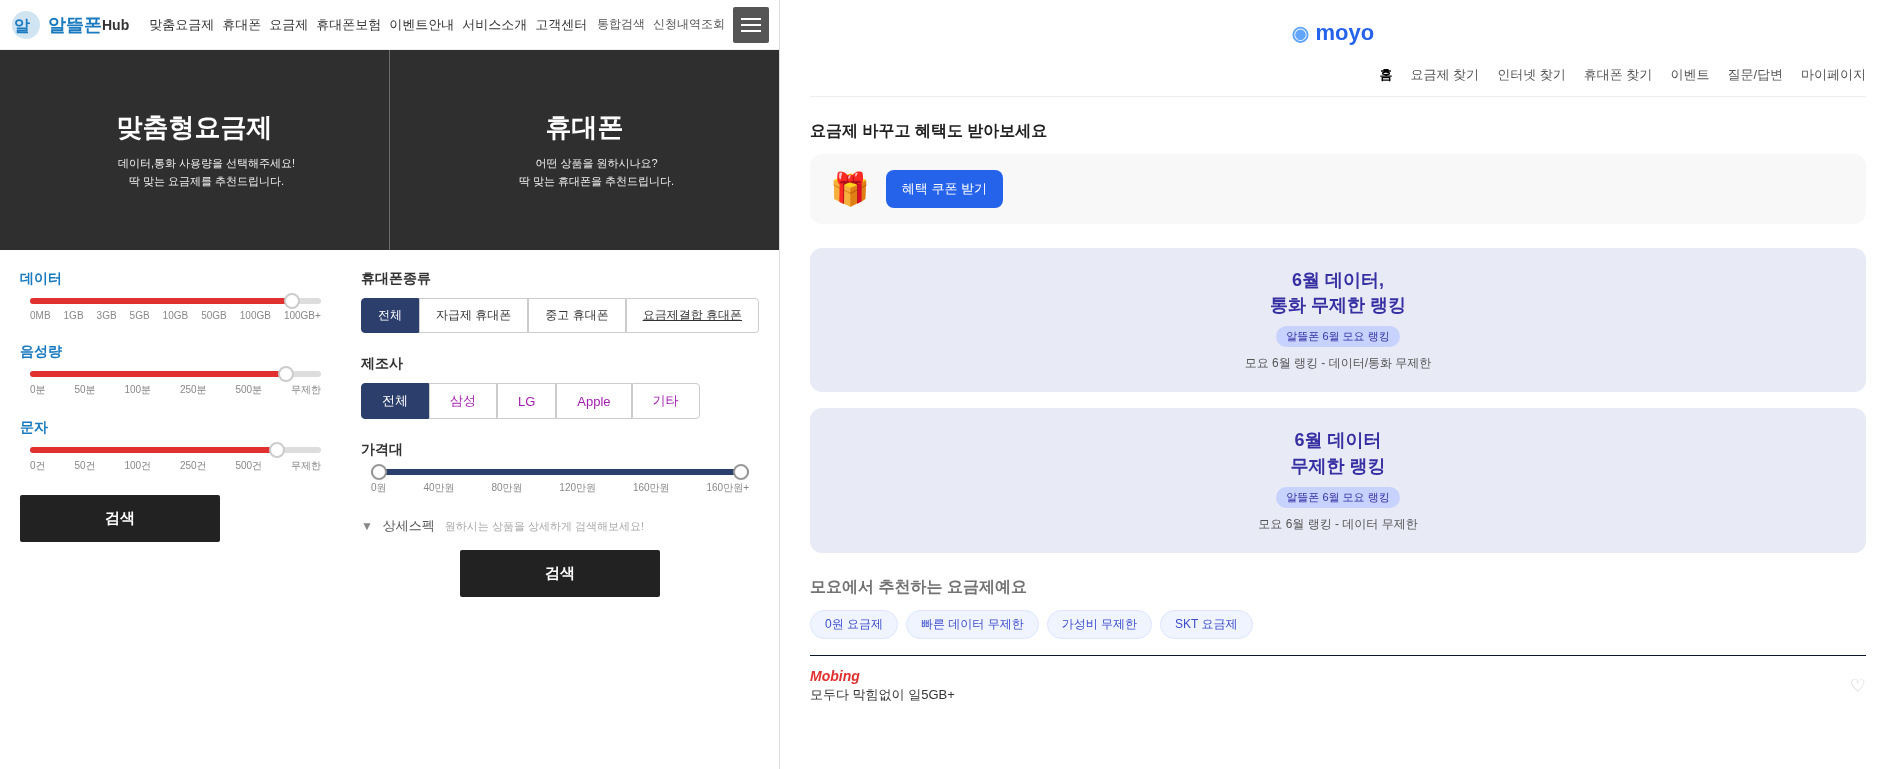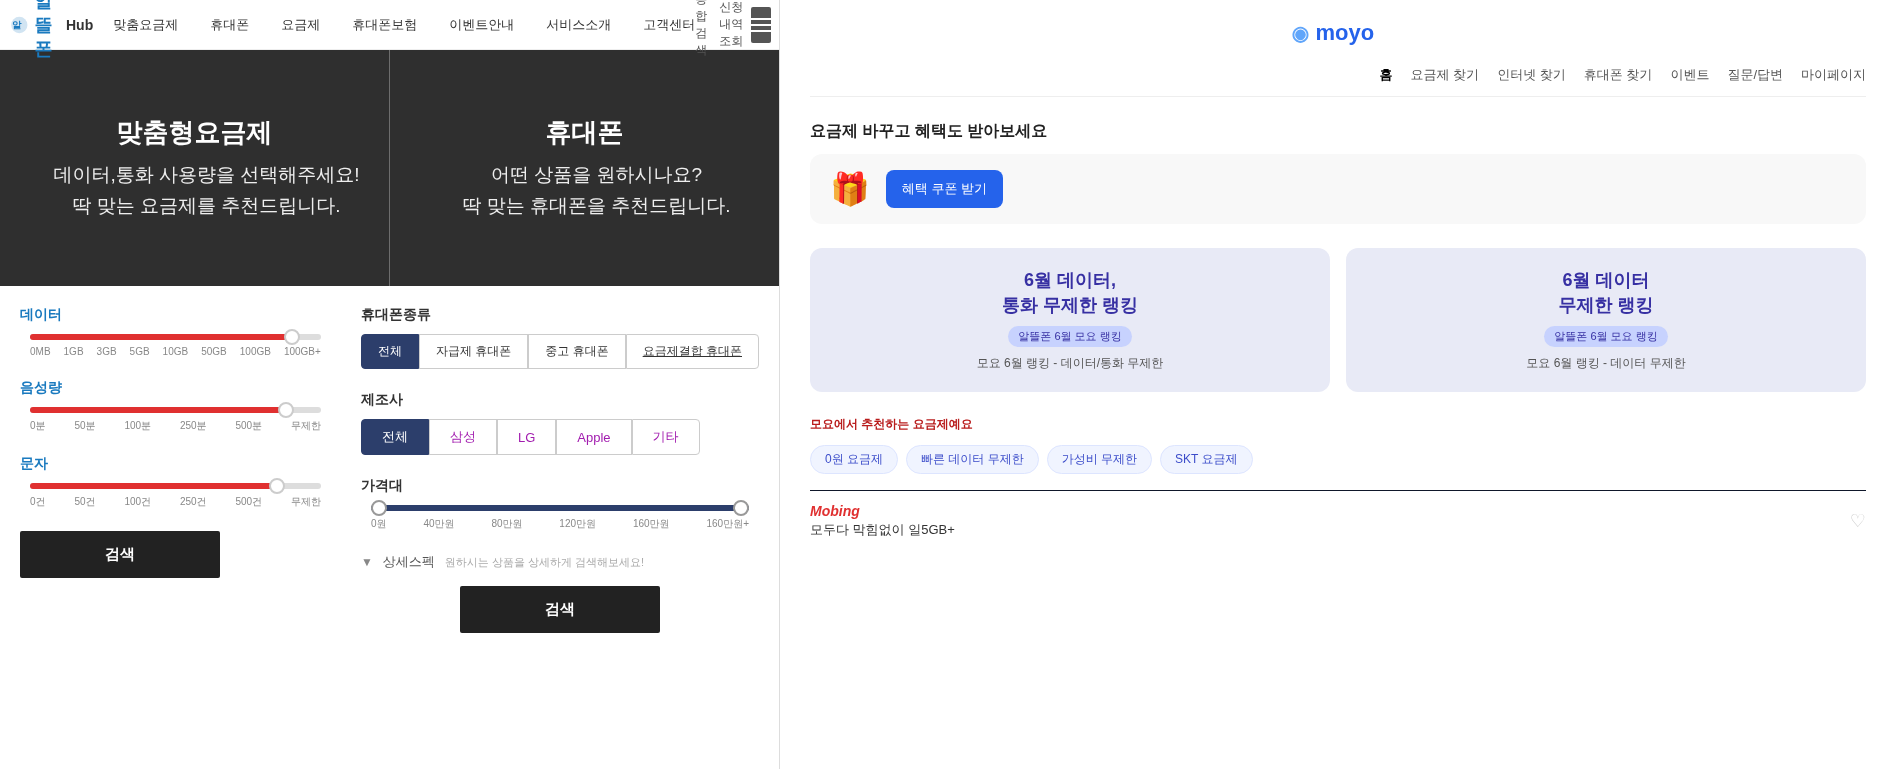--- a/index.html
+++ b/index.html
@@ -6,33 +6,33 @@
     body { font-family: 'Malgun Gothic', '맑은 고딕', sans-serif; font-size: 13px; display: flex; width: 1896px; min-height: 769px; background: #fff; }
 
     
     .left-panel { width: 780px; flex-shrink: 0; border-right: 1px solid #ddd; }
 
     
     .nav { display: flex; align-items: center; height: 50px; background: #fff; border-bottom: 1px solid #eee; padding: 0 10px; }
     .logo { display: flex; align-items: center; margin-right: 20px; font-size: 18px; font-weight: bold; color: #1a7abf; }
     .logo-hub { color: #333; font-size: 14px; }
     .logo-icon { width: 32px; height: 32px; margin-right: 6px; }
-    .nav-menu { display: flex; gap: 32px; font-size: 13px; color: #333; }
+    .nav-menu { display: flex; gap: 8px; font-size: 13px; color: #333; }
     .nav-menu span { cursor: pointer; white-space: nowrap; }
     .nav-right { margin-left: auto; display: flex; align-items: center; gap: 8px; font-size: 12px; }
     .nav-right span { color: #555; cursor: pointer; }
     .hamburger { width: 36px; height: 36px; background: #555; display: flex; flex-direction: column; justify-content: center; align-items: center; gap: 4px; cursor: pointer; border-radius: 2px; }
     .hamburger span { width: 20px; height: 2px; background: #fff; }
 
     
-    .hero { height: 236px; background: linear-gradient(rgba(0,0,0,0.45), rgba(0,0,0,0.45)), #555; display: flex; }
+    .hero { height: 200px; background: linear-gradient(rgba(0,0,0,0.45), rgba(0,0,0,0.45)), #555; display: flex; }
     .hero-section { flex: 1; display: flex; flex-direction: column; justify-content: center; align-items: center; color: #fff; text-align: center; padding: 20px; }
     .hero-section:first-child { border-right: 1px solid rgba(255,255,255,0.3); }
     .hero-title { font-size: 26px; font-weight: bold; margin-bottom: 10px; }
-    .hero-sub { font-size: 19px; line-height: 1.6; color: #eee; margin-left: 24px; }
+    .hero-sub { font-size: 11px; line-height: 1.6; color: #eee; margin-left: 24px; }
 
     
     .filter-area { padding: 20px 20px 10px 20px; display: flex; gap: 30px; }
     .left-filters { flex: 1; }
     .right-filters { flex: 1.2; }
 
     .filter-group { margin-bottom: 22px; }
     .filter-label { font-size: 14px; font-weight: bold; color: #1a7abf; margin-bottom: 10px; }
     .slider-container { position: relative; padding: 0 10px; }
     .slider-track { height: 6px; background: #ddd; border-radius: 3px; position: relative; margin-bottom: 6px; }
@@ -87,29 +87,29 @@
     .promo-card { background: #f8f8f8; border-radius: 12px; padding: 16px 20px; display: flex; align-items: center; gap: 16px; }
     .promo-icon { font-size: 32px; }
     .promo-text { flex: 1; }
     .promo-sub { font-size: 11px; color: #888; margin-bottom: 2px; }
     .promo-main { font-size: 14px; font-weight: bold; color: #222; }
     .promo-btn { background: #2563eb; color: #fff; border: none; border-radius: 8px; padding: 10px 16px; font-size: 13px; cursor: pointer; white-space: nowrap; }
 
     
     .ranking-section { margin-bottom: 24px; }
     .ranking-title { font-size: 16px; font-weight: bold; color: #222; margin-bottom: 12px; }
-    .ranking-cards { display: flex; gap: 16px; }
+    .ranking-cards { display: flex; gap: 16px; flex-direction: column; }
     .ranking-card { flex: 1; background: #e8eaf6; border-radius: 12px; padding: 20px 16px; min-height: 130px; display: flex; flex-direction: column; justify-content: center; align-items: center; text-align: center; }
     .ranking-card-title { font-size: 18px; font-weight: bold; color: #3730a3; line-height: 1.4; margin-bottom: 8px; }
     .ranking-card-link { background: #c7d2fe; color: #3730a3; border-radius: 12px; padding: 3px 10px; font-size: 11px; cursor: pointer; }
     .ranking-card-sub { font-size: 12px; color: #555; margin-top: 8px; }
 
     
     .recommend-section { margin-bottom: 16px; }
-    .recommend-title { font-size: 12px; font-weight: bold; color: #b91c1c; margin-bottom: 12px; }
+    .recommend-title { font-size: 16px; font-weight: bold; color: #737373; margin-bottom: 12px; }
     .tag-group { display: flex; gap: 8px; flex-wrap: wrap; margin-bottom: 16px; }
     .tag { background: #f0f4ff; border: 1px solid #dde5ff; color: #3b4cca; border-radius: 20px; padding: 5px 14px; font-size: 12px; cursor: pointer; }
 
     
     .plan-item { display: flex; align-items: center; justify-content: space-between; padding: 12px 0; border-top: 1px solid #0f172a; }
     .plan-logo { font-size: 14px; font-weight: bold; color: #e03030; font-style: italic; }
     .plan-name { font-size: 13px; color: #333; margin-top: 2px; }
     .plan-heart { color: #ccc; font-size: 18px; cursor: pointer; }
   </style>
 </head>

